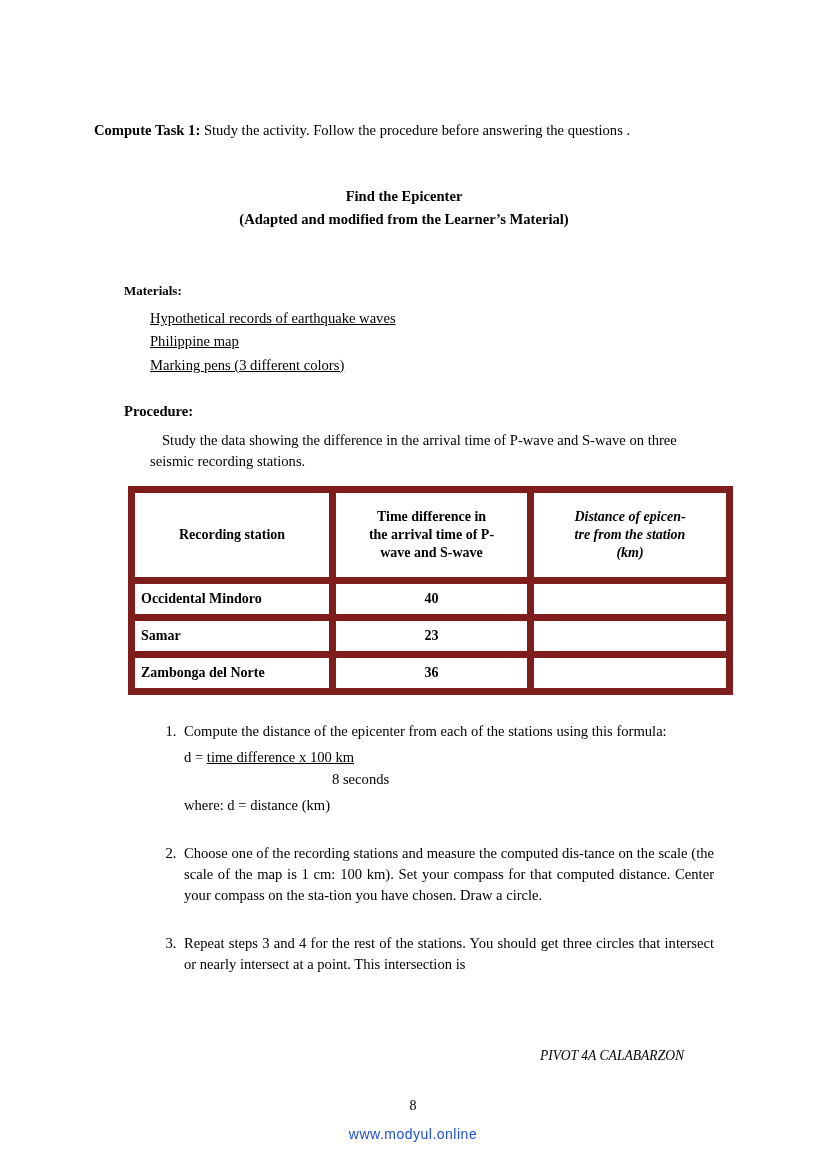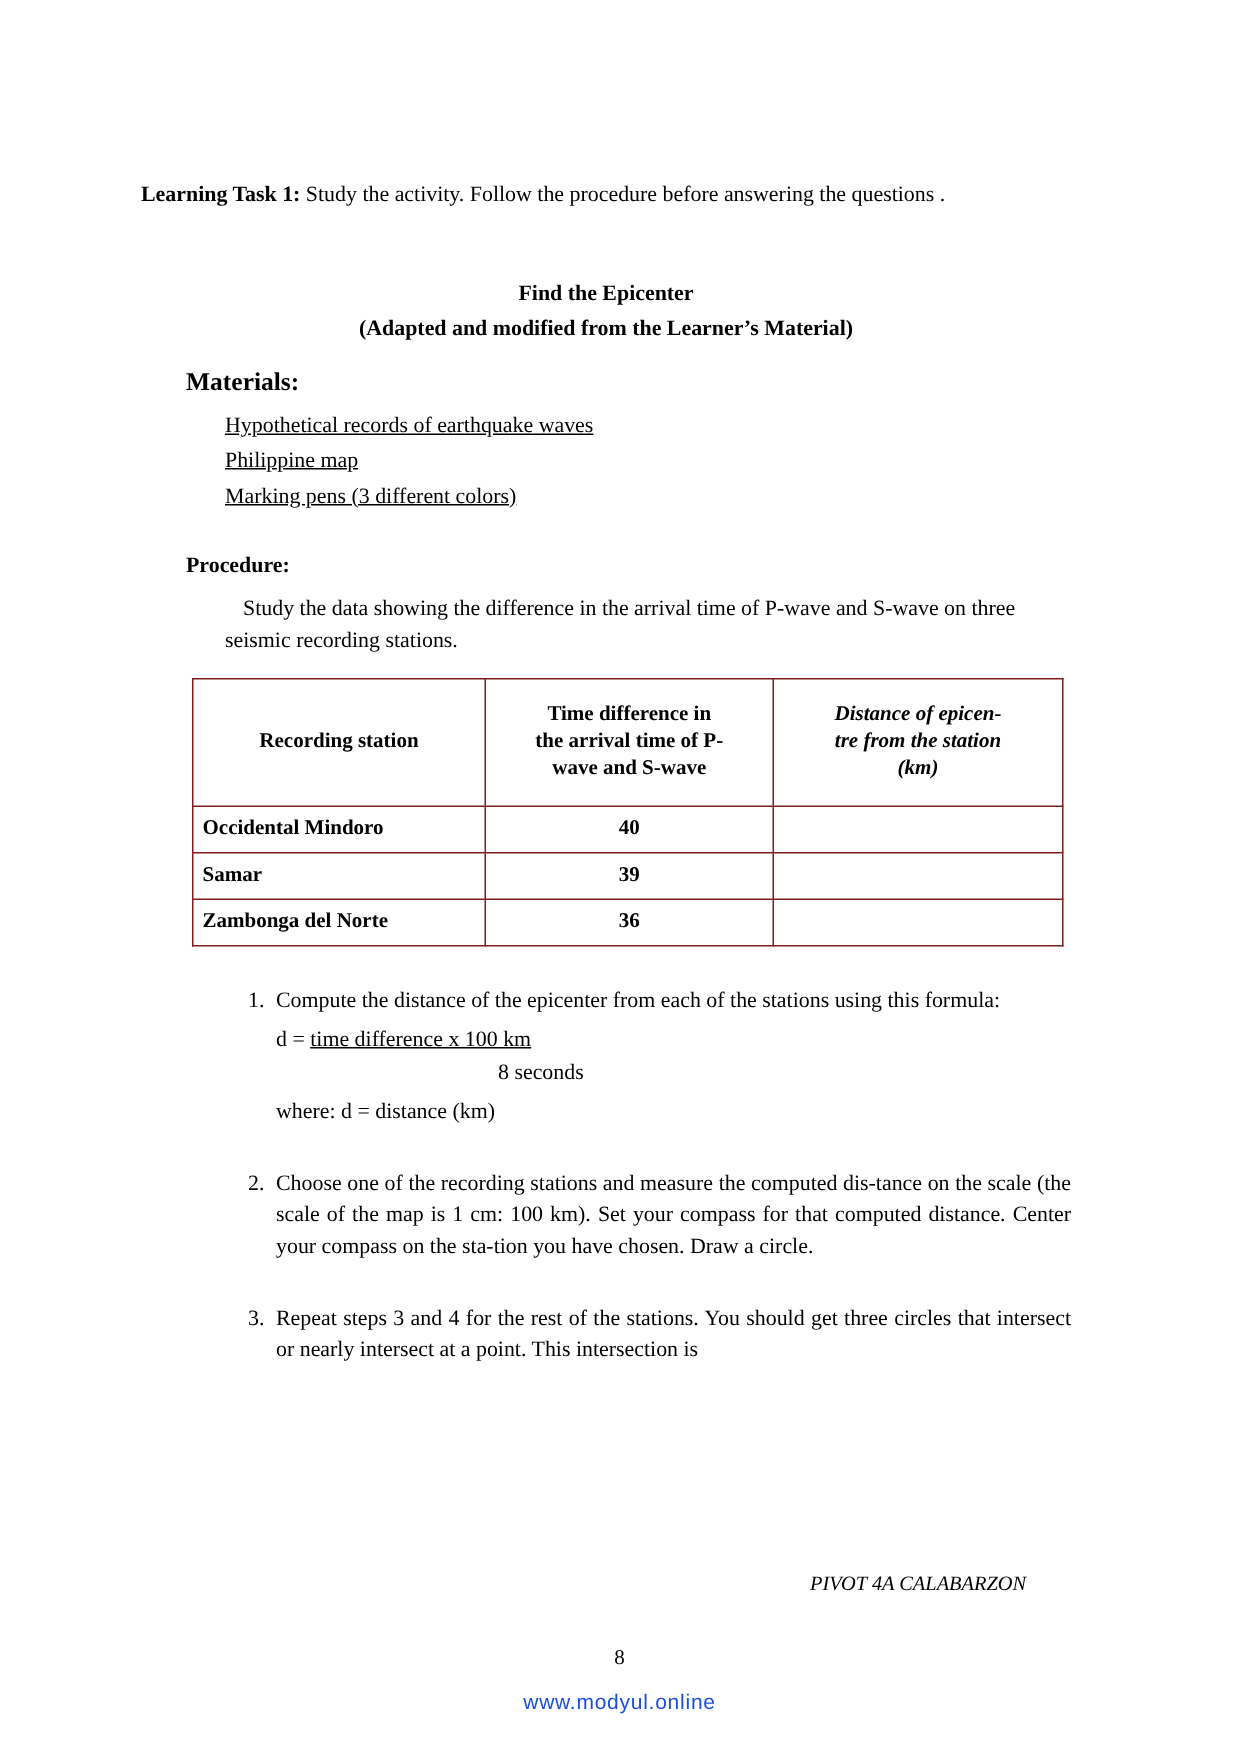--- a/index.html
+++ b/index.html
@@ -35,24 +35,24 @@
 
   .title-block {
     margin-top: 44px;
     text-align: center;
     font-weight: bold;
     font-size: 14.6px;
     line-height: 1.6;
   }
 
   .section-head {
-    margin-top: 14px;
+    margin-top: 52px;
     margin-left: 30px;
     font-weight: bold;
-    font-size: 17px;
+    font-size: 13px;
   }
   .materials-list {
     margin-top: 8px;
     margin-left: 56px;
     font-size: 14.6px;
     line-height: 1.58;
     text-decoration: underline;
   }
   .procedure-head {
     margin-top: 26px;
@@ -70,21 +70,21 @@
   .procedure-intro .first { display: inline-block; text-indent: 12px; }
 
   table.data {
     margin-top: 14px;
     margin-left: 34px;
     border-collapse: collapse;
     width: 553px;
     table-layout: fixed;
   }
   table.data th, table.data td {
-    border: 1px solid #7f1d1d;
+    border: 7px solid #7f1d1d;
     font-size: 14px;
     padding: 3px 4px;
   }
   table.data th {
     font-weight: bold;
     text-align: center;
     line-height: 1.3;
     height: 78px;
     vertical-align: middle;
   }
@@ -163,21 +163,21 @@
     letter-spacing: 0.5px;
   }
 </style>
 </head>
 <body>
 
 <div class="page">
 
   <div class="content">
 
-    <p class="para"><span class="bold">Learning Task 1:</span><span> Study the activity. Follow the procedure  before answering  the questions .</span></p>
+    <p class="para"><span class="bold">Compute Task 1:</span><span> Study the activity. Follow the procedure  before answering  the questions .</span></p>
 
     <div class="title-block">
       <div>Find the Epicenter</div>
       <div>(Adapted and modified from the Learner’s Material)</div>
     </div>
 
     <div class="section-head">Materials:</div>
     <div class="materials-list">
       <div>Hypothetical records of earthquake waves</div>
       <div>Philippine map</div>
@@ -206,21 +206,21 @@
         </tr>
       </thead>
       <tbody>
         <tr>
           <td class="station">Occidental Mindoro</td>
           <td class="value">40</td>
           <td class="blank"></td>
         </tr>
         <tr>
           <td class="station">Samar</td>
-          <td class="value">39</td>
+          <td class="value">23</td>
           <td class="blank"></td>
         </tr>
         <tr>
           <td class="station">Zambonga del Norte</td>
           <td class="value">36</td>
           <td class="blank"></td>
         </tr>
       </tbody>
     </table>
 

